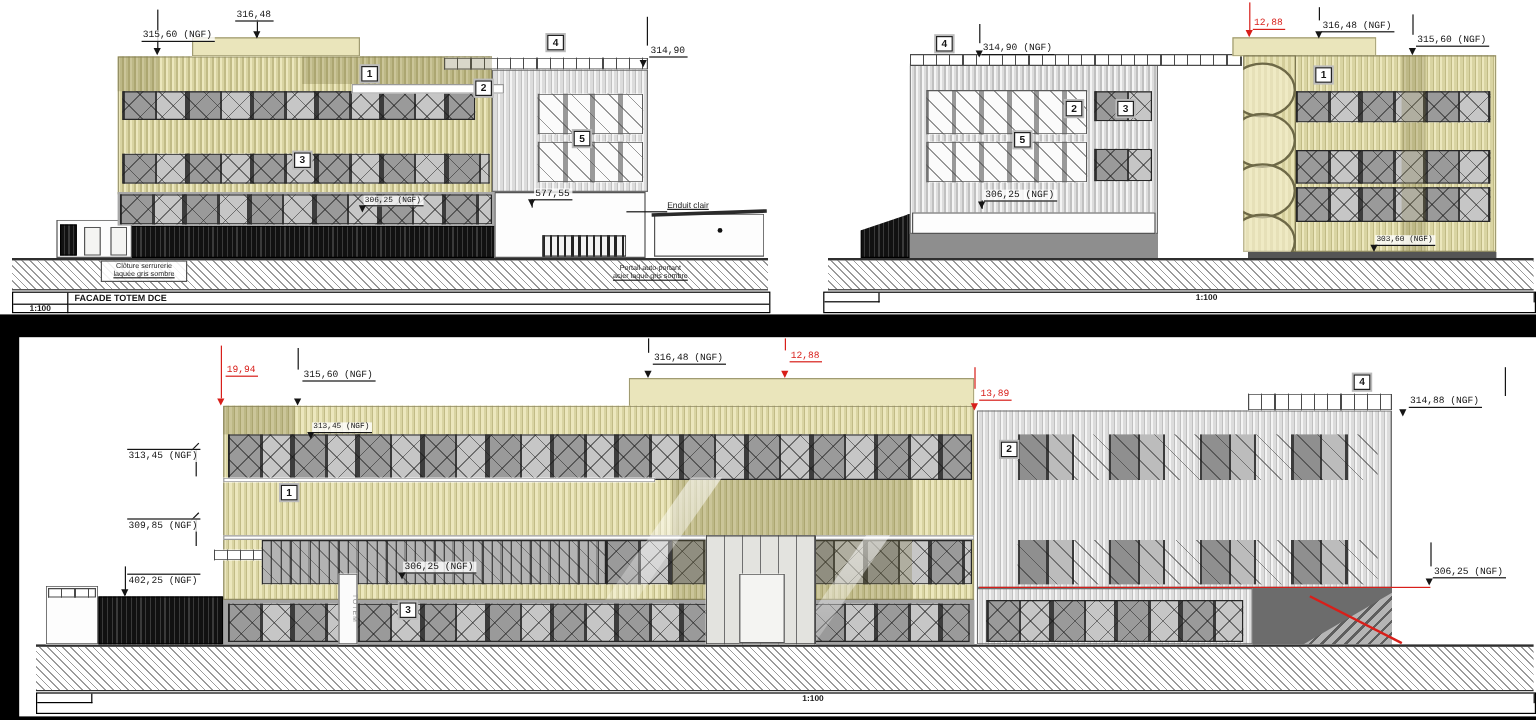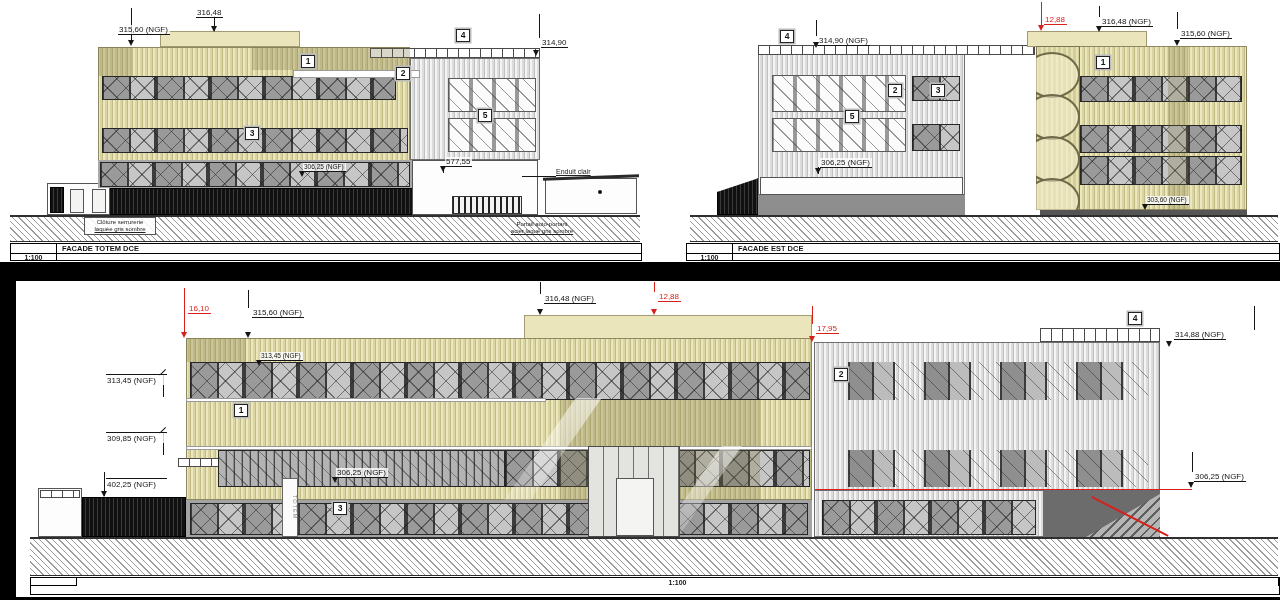--- a/index.html
+++ b/index.html
@@ -48,21 +48,21 @@
   .door{position:absolute;z-index:9;background:#f4f4f2;box-shadow:inset 0 0 0 1px #555;}
   .totem{position:absolute;z-index:12;background:#fbfbfb;box-shadow:inset 0 0 0 1px #666;
     writing-mode:vertical-rl;font-size:5.5px;color:#888;text-align:center;letter-spacing:1px;}
   .stairdark{position:absolute;background:#6c6c6c;z-index:6;}
   .steps{position:absolute;z-index:7;background:repeating-linear-gradient(135deg,#b5b5b5 0 5px,#5e5e5e 5px 7px);
     clip-path:polygon(0 100%,100% 0,100% 100%);}
   .roofline{position:absolute;background:#2a2a2a;z-index:10;}
   .dot{position:absolute;width:4px;height:4px;border-radius:50%;background:#111;z-index:11;}
   
   .lbl{position:absolute;font-size:8px;line-height:9px;white-space:nowrap;padding:0 2px 0 1px;
-       border-bottom:1px solid #151515;background:rgba(255,255,255,.8);z-index:30;}
+       border-bottom:1px solid #151515;background:rgba(255,255,255,.8);z-index:30;font-family:Liberation Mono, monospace;}
   .lbl.sm{font-size:6.5px;line-height:7.5px;}
   .lbl.red{color:#d81f1a;border-bottom-color:#d81f1a;}
   .lbl.dim{border-bottom:none;border-top:1px solid #151515;padding-top:1px;}
   .note{position:absolute;font-size:6px;line-height:7px;text-align:center;z-index:30;color:#222;}
   .note.boxed{border:1px solid #555;background:rgba(255,255,255,.88);padding:1px 2px;}
   .note.underl span{text-decoration:underline;}
   .tag{position:absolute;z-index:40;background:#fff;border:1px solid #222;
        box-shadow:0 0 0 1.5px #bbb;font-weight:bold;font-size:8.5px;line-height:11px;
        height:11px;min-width:8px;text-align:center;padding:0 2px;}
   .tri{position:absolute;z-index:35;width:0;height:0;border-left:3.5px solid transparent;
@@ -209,21 +209,20 @@
 
 <div class="lbl" style="left:820px;top:158px;">306,25 (NGF)</div>
 <div class="vline" style="left:818px;top:167px;height:7px;"></div>
 <div class="tri" style="left:815px;top:168px;"></div>
 
 <div class="lbl sm" style="left:1146px;top:196px;">303,60 (NGF)</div>
 <div class="tri" style="left:1142px;top:204px;"></div>
 
 <div class="tb" style="left:686px;top:243px;width:592px;height:16px;">
   <div class="r1c1"></div>
-  <div class="r1c2">FACADE EST DCE</div>
   <div class="r2c1">1:100</div>
   <div class="r2c2"></div>
 </div>
 
 <div class="sheet" style="left:16px;top:281px;width:1264px;height:316px;"></div>
 <div class="hatch" style="left:30px;top:537px;width:1248px;height:36px;"></div>
 
 <div class="yellowflat" style="left:524px;top:315px;width:288px;height:25px;"></div>
 <div class="yellow" style="left:186px;top:338px;width:626px;height:162px;"></div>
 <div class="shade" style="left:186px;top:338px;width:60px;height:24px;"></div>
@@ -250,40 +249,40 @@
 <div class="wrgroup" style="left:848px;top:362px;width:300px;height:38px;"></div>
 <div class="wrgroup" style="left:848px;top:450px;width:300px;height:37px;"></div>
 <div class="rail" style="left:1040px;top:328px;width:120px;height:14px;"></div>
 <div class="grayclad" style="left:814px;top:490px;width:230px;height:47px;"></div>
 <div class="wr" style="left:822px;top:500px;width:214px;height:35px;"></div>
 <div class="stairdark" style="left:1044px;top:490px;width:116px;height:47px;"></div>
 <div class="steps" style="left:1086px;top:494px;width:74px;height:43px;"></div>
 <div class="redline" style="left:816px;top:489px;width:376px;"></div>
 <div class="reddiag reddiag-icon redline" style="left:1092px;top:496px;width:86px;transform:rotate(27deg);transform-origin:left top;"></div>
 
-<div class="lbl red" style="left:188px;top:304px;">16,10</div>
+<div class="lbl red" style="left:188px;top:304px;">19,94</div>
 <div class="vline red" style="left:184px;top:288px;height:44px;"></div>
 <div class="tri red" style="left:181px;top:332px;"></div>
 
 <div class="lbl" style="left:252px;top:308px;">315,60 (NGF)</div>
 <div class="vline" style="left:248px;top:290px;height:18px;"></div>
 <div class="tri" style="left:245px;top:332px;"></div>
 
 <div class="lbl sm" style="left:260px;top:352px;">313,45 (NGF)</div>
 <div class="tri" style="left:256px;top:360px;"></div>
 
 <div class="lbl" style="left:544px;top:294px;">316,48 (NGF)</div>
 <div class="vline" style="left:540px;top:282px;height:12px;"></div>
 <div class="tri" style="left:537px;top:309px;"></div>
 
 <div class="lbl red" style="left:658px;top:292px;">12,88</div>
 <div class="vline red" style="left:654px;top:282px;height:10px;"></div>
 <div class="tri red" style="left:651px;top:309px;"></div>
 
-<div class="lbl red" style="left:816px;top:324px;">17,95</div>
+<div class="lbl red" style="left:816px;top:324px;">13,89</div>
 <div class="vline red" style="left:812px;top:306px;height:18px;"></div>
 <div class="tri red" style="left:809px;top:336px;"></div>
 
 <div class="tag" style="left:1128px;top:312px;">4</div>
 <div class="lbl" style="left:1174px;top:330px;">314,88 (NGF)</div>
 <div class="vline" style="left:1254px;top:306px;height:24px;"></div>
 <div class="tri" style="left:1166px;top:341px;"></div>
 
 <div class="lbl dim" style="left:106px;top:374px;width:58px;">313,45 (NGF)</div>
 <div class="tick" style="left:158px;top:372px;"></div>

